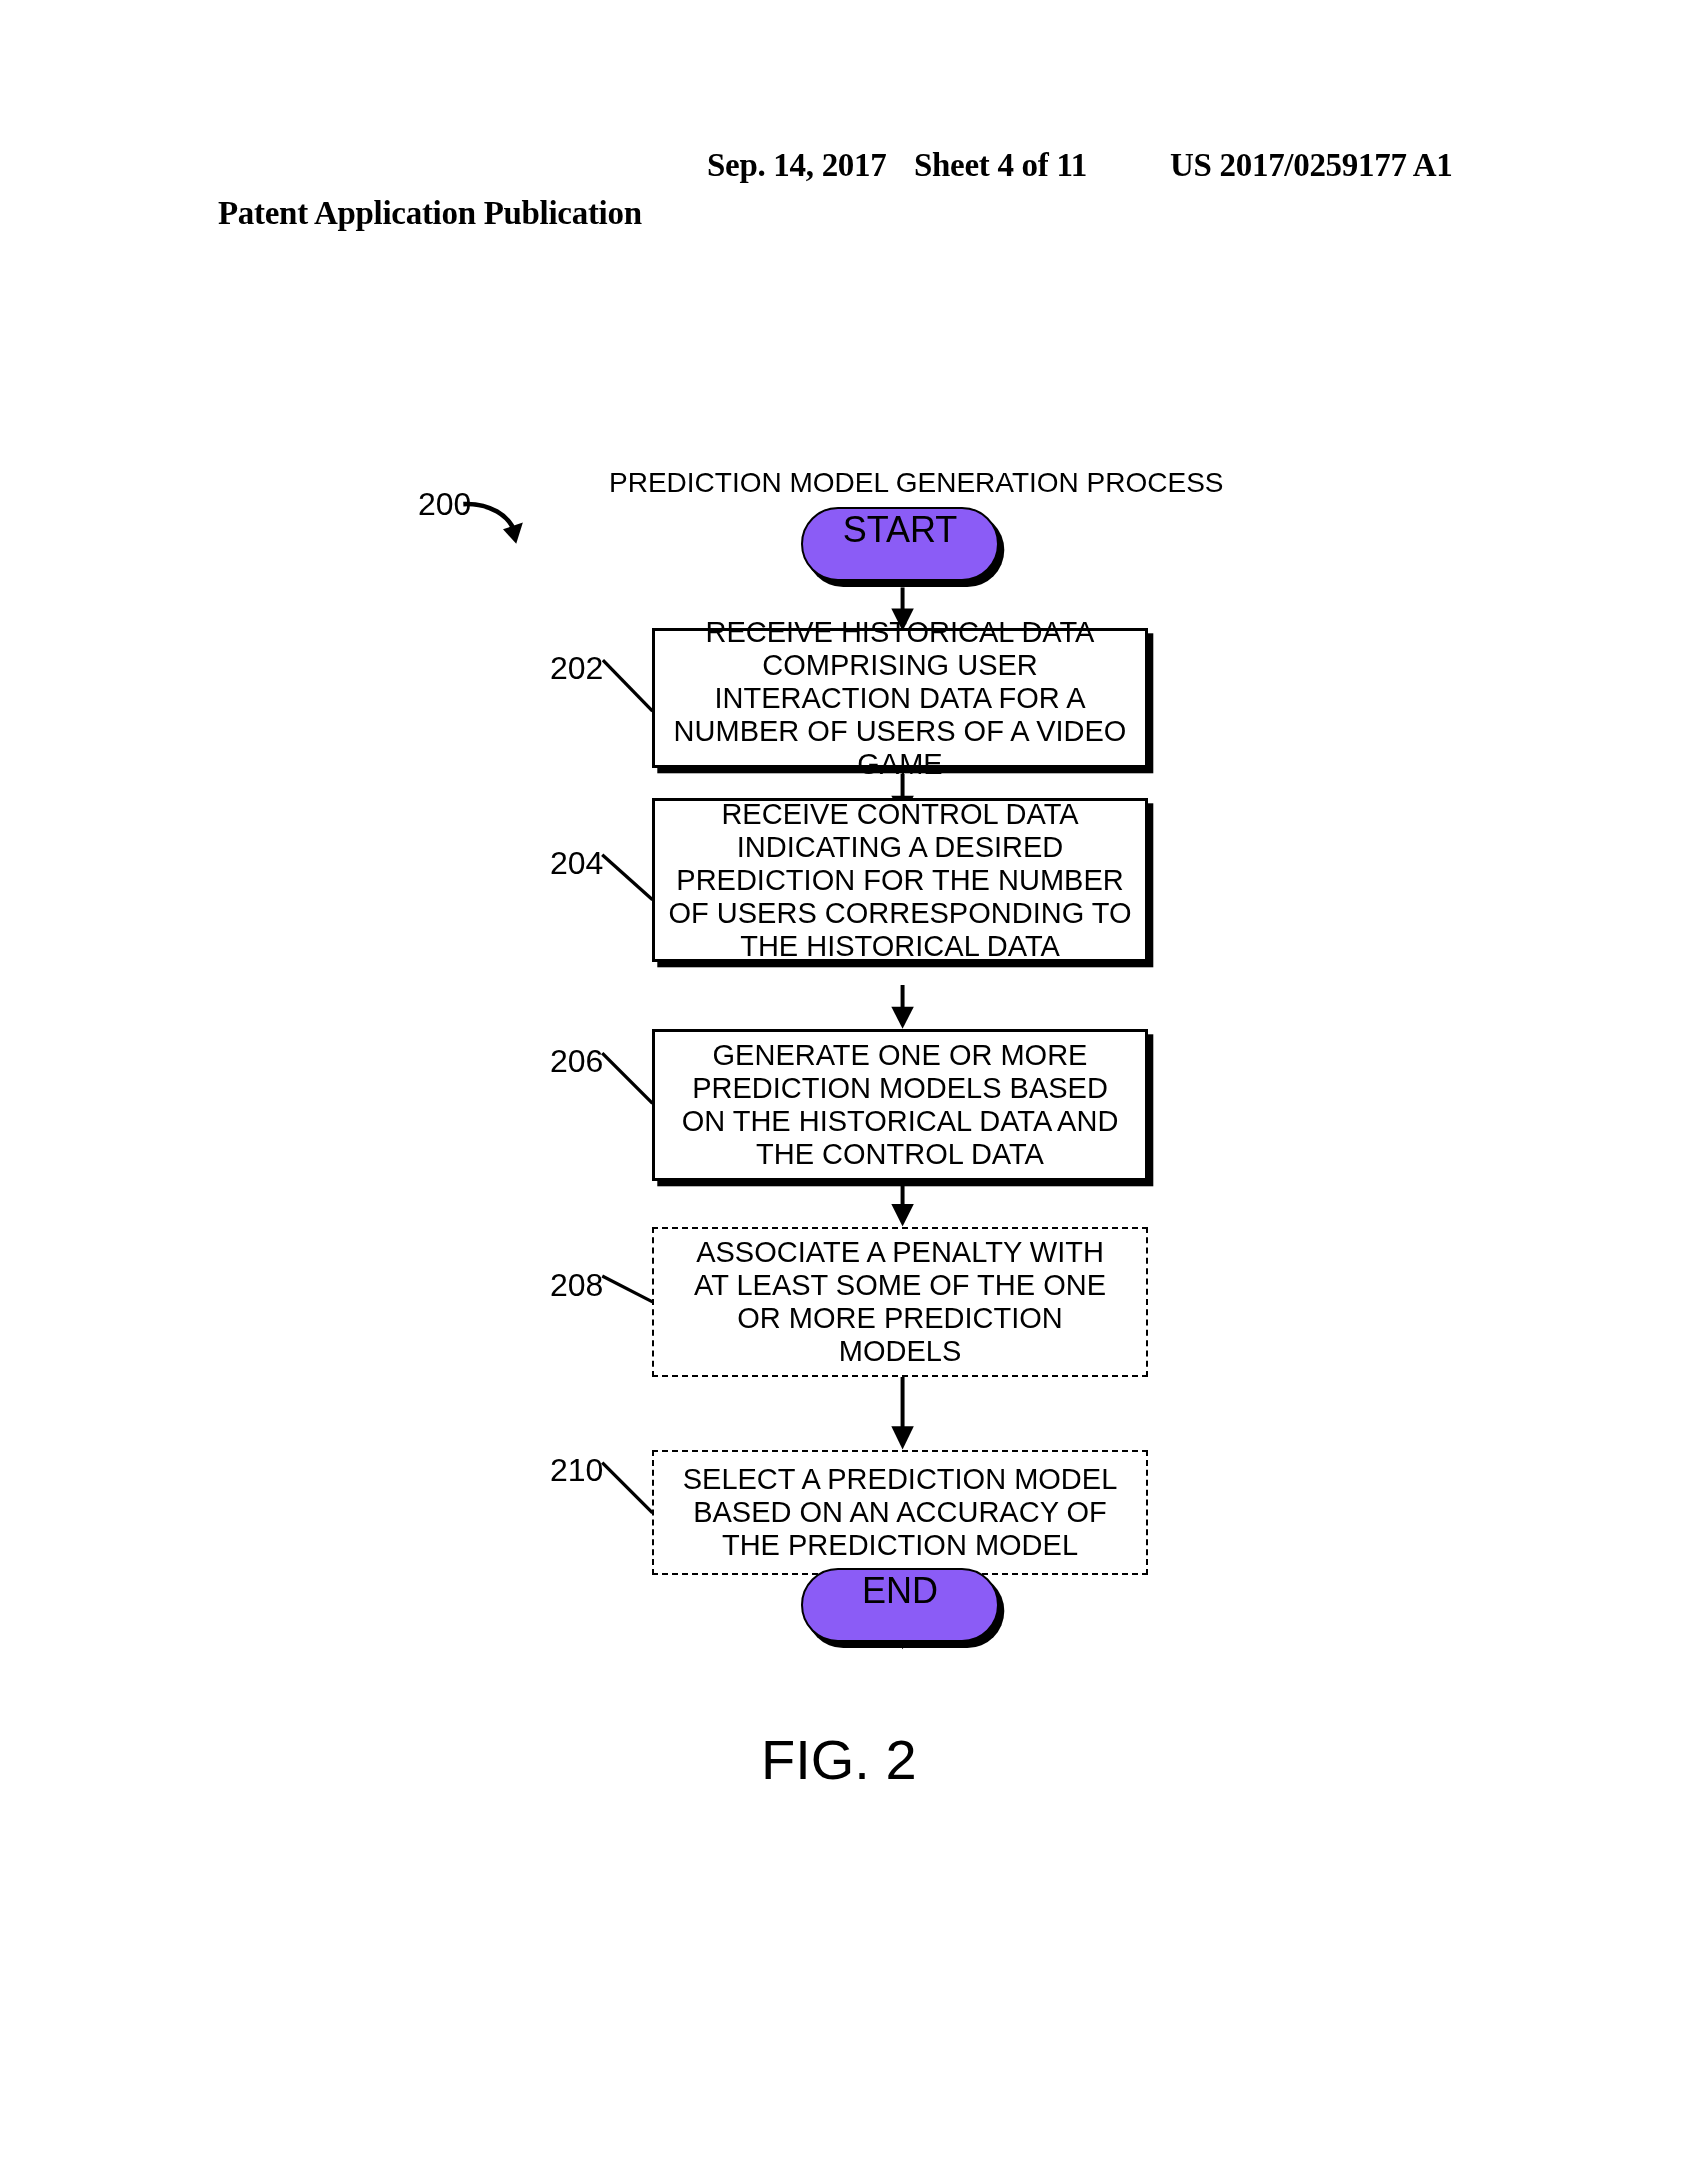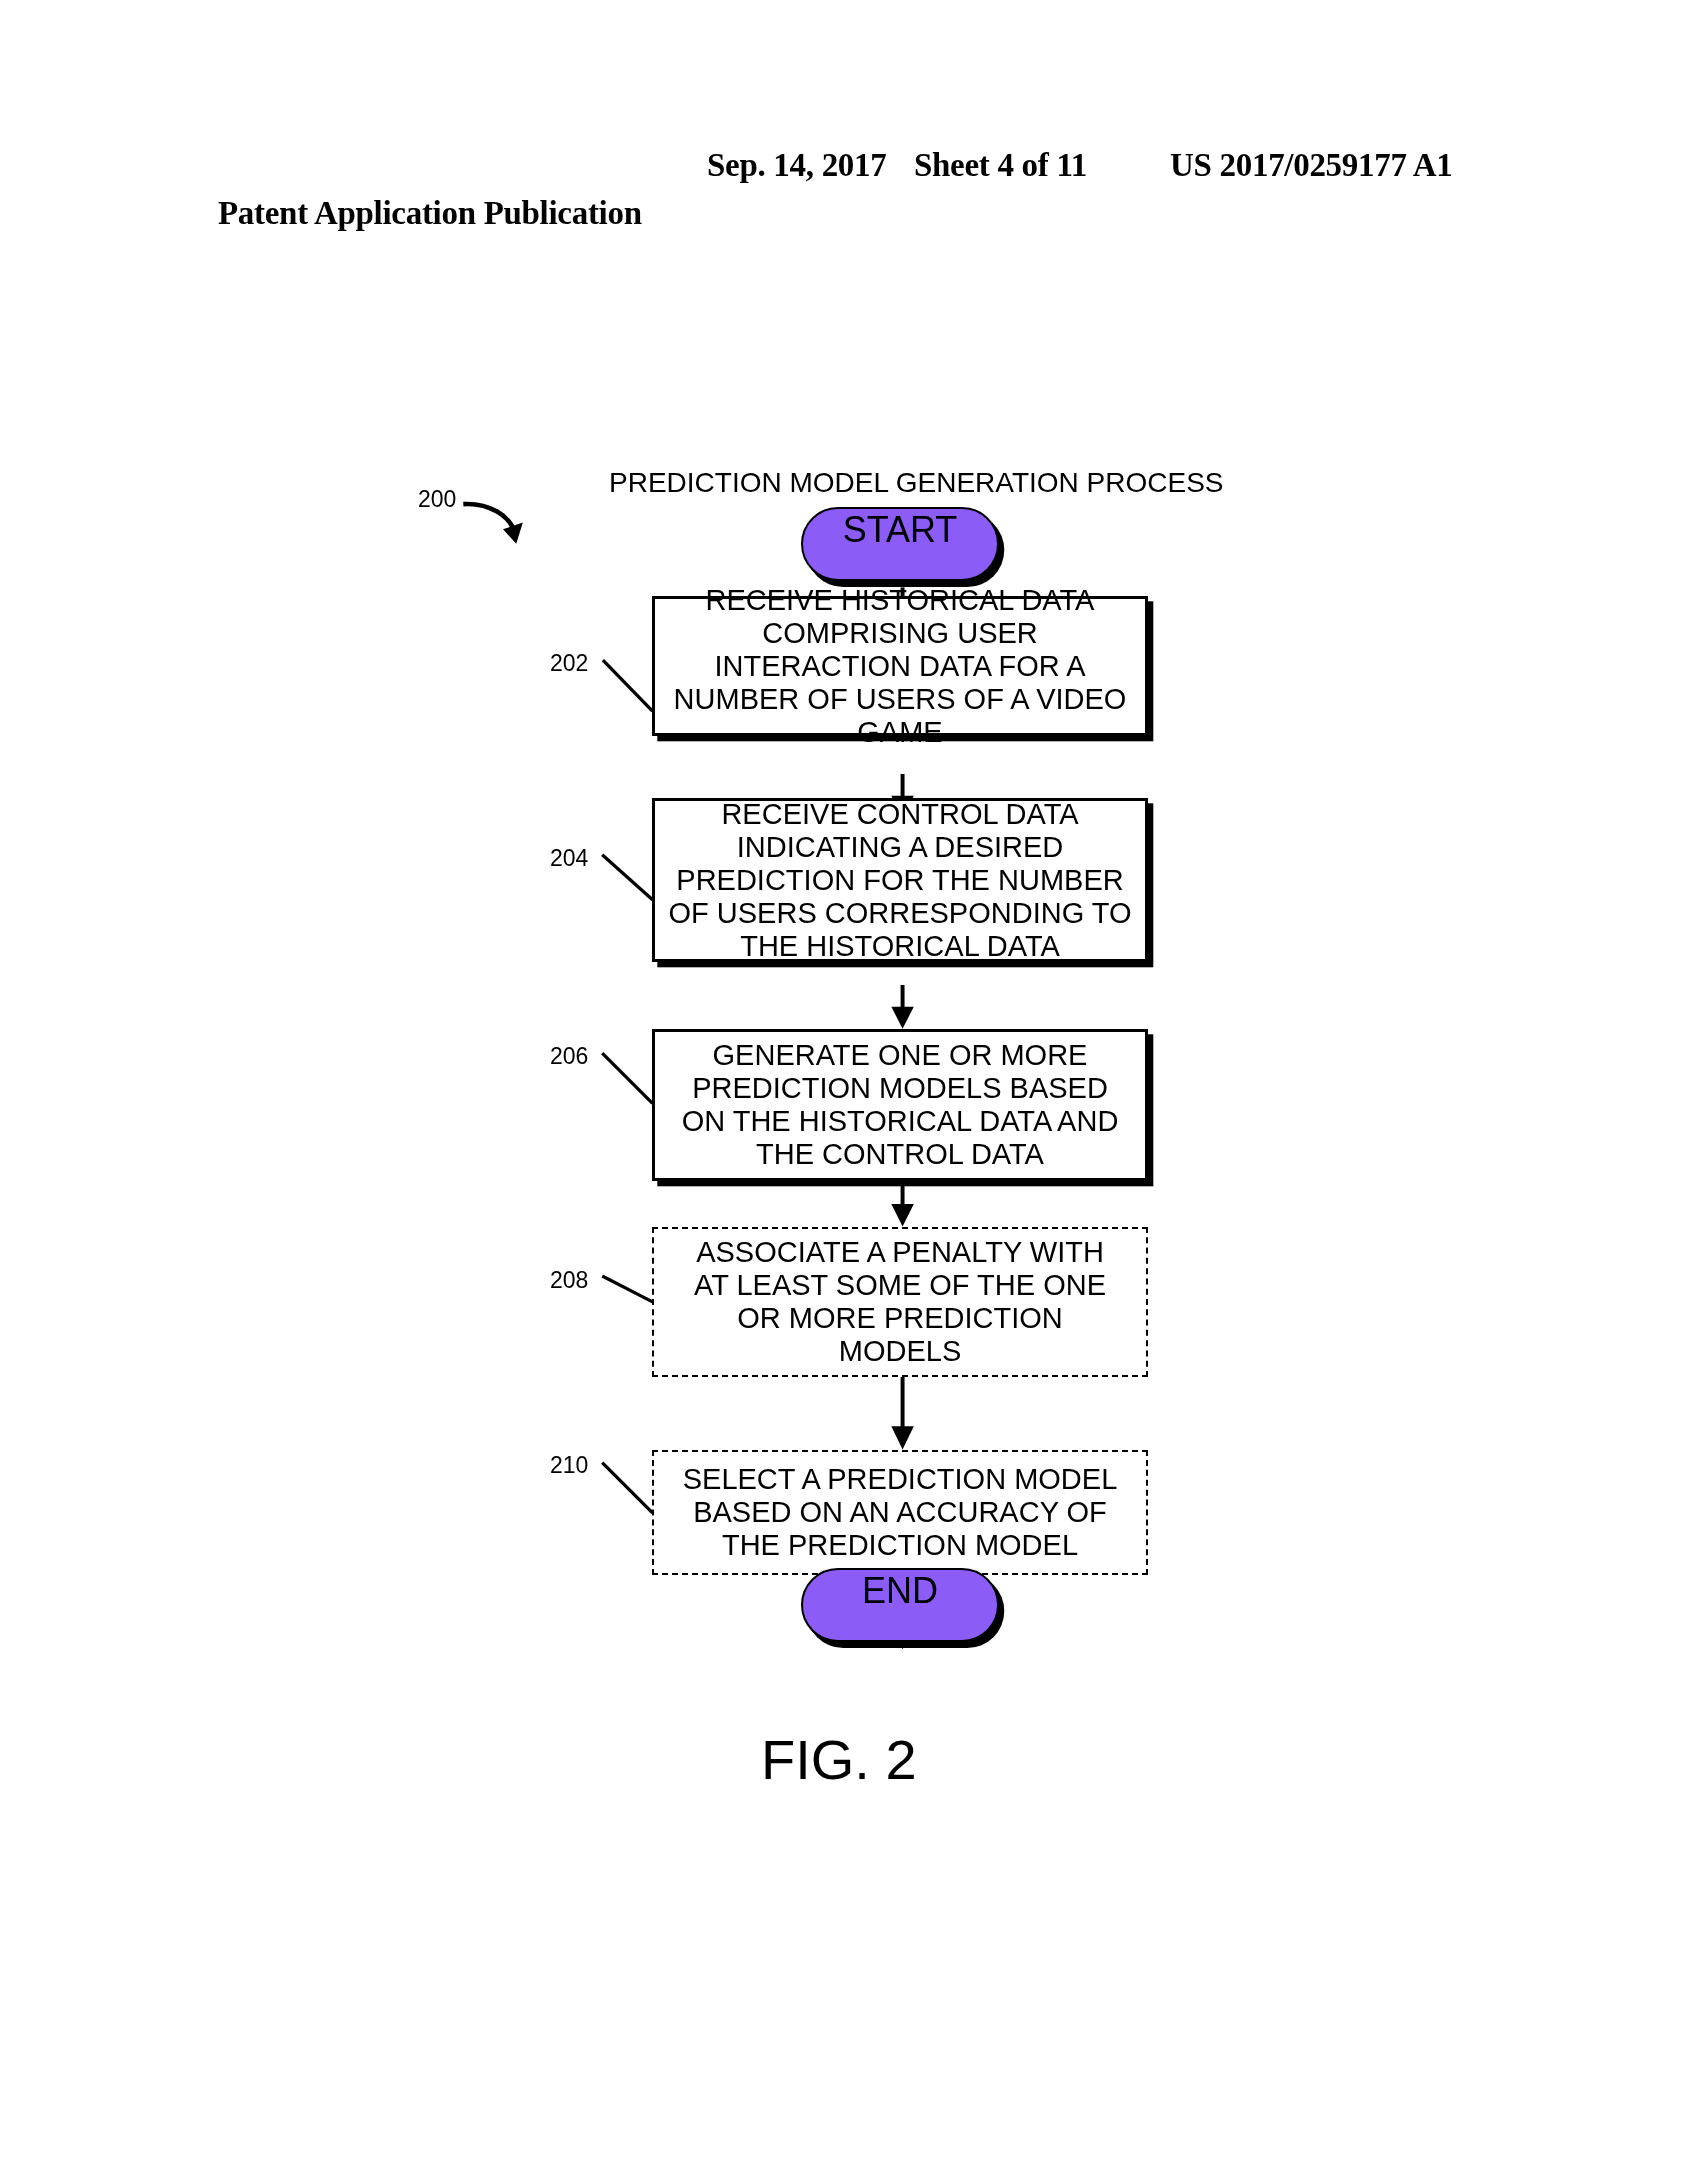--- a/index.html
+++ b/index.html
@@ -1,20 +1,20 @@
 <!DOCTYPE html>
 <html style="font-size:10.6px"><head>
 <meta charset="utf-8">
 <style>
   html, body { margin: 0; padding: 0; background: #ffffff; }
   body { width: 1694px; height: 2183px; position: relative; overflow: hidden; color: #000; }
   .hdr { position: absolute; top: 147px; font-family: "Liberation Serif", serif; font-weight: bold; font-size: 33px; white-space: nowrap; letter-spacing: -0.3px; }
   .sans { font-family: "Liberation Sans", sans-serif; }
   .title { position: absolute; left: 609px; top: 467px; width: 622px; font-size: 28px; text-align: left; white-space: nowrap; }
-  .ref { position: absolute; font-size: 23px; white-space: nowrap; }
+  .ref { position: absolute; font-size: 32px; white-space: nowrap; }
   .box { position: absolute; left: 652px; width: 496px; box-sizing: border-box; display: flex; align-items: center; justify-content: center; text-align: center; font-size: 29px; line-height: 33px; background: #fff; }
   .solid { border: 3.3px solid #000; box-shadow: 5.3px 5.3px 0 0 #000; }
   .dashed { border: 2.6px dashed #000; }
   .pill { position: absolute; left: 801px; width: 198px; height: 74px; box-sizing: border-box; border: 2.6px solid #000; border-radius: 37px; box-shadow: 5.3px 6px 0 0 #000; background: #8b5cf6; display: flex; align-items: flex-start; justify-content: center; font-size: 36px; }
   .fig { position: absolute; left: 761px; top: 1727px; width: 278px; text-align: left; font-size: 56px; }
   svg.overlay { position: absolute; left: 0; top: 0; width: 1694px; height: 2183px; pointer-events: none; }
   .box span { display: block; }
 </style>
 </head>
 <body>
@@ -59,21 +59,21 @@
   <line x1="910" y1="1592" x2="986" y2="1668" stroke="#000" stroke-width="5"></line>
   <line x1="910" y1="1929" x2="986" y2="1968" stroke="#000" stroke-width="5"></line>
   <line x1="910" y1="2211" x2="986" y2="2287" stroke="#000" stroke-width="5"></line>
 </svg>
 
 <div class="pill sans" style="top:507px;">
   <span>START</span>
 </div>
 
 <div class="ref sans" style="left:550px; top:650px;">202</div>
-<div class="box solid sans" style="top:596px; height:140px; padding: 0 12px;">
+<div class="box solid sans" style="top:628px; height:140px; padding: 0 12px;">
   <span>RECEIVE HISTORICAL DATA COMPRISING USER INTERACTION DATA FOR A NUMBER OF USERS OF A VIDEO GAME</span>
 </div>
 
 <div class="ref sans" style="left:550px; top:845px;">204</div>
 <div class="box solid sans" style="top:798px; height:164px; padding: 0 6.6px;">
   <span>RECEIVE CONTROL DATA INDICATING A DESIRED PREDICTION FOR THE NUMBER OF USERS CORRESPONDING TO THE HISTORICAL DATA</span>
 </div>
 
 <div class="ref sans" style="left:550px; top:1043px;">206</div>
 <div class="box solid sans" style="top:1029px; height:152px; padding: 0 18.5px;">

